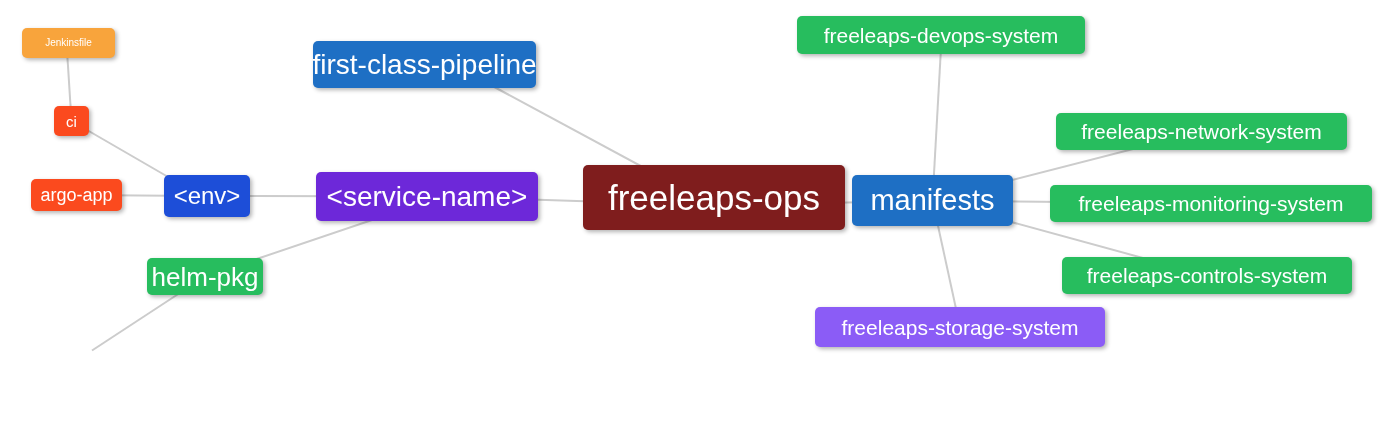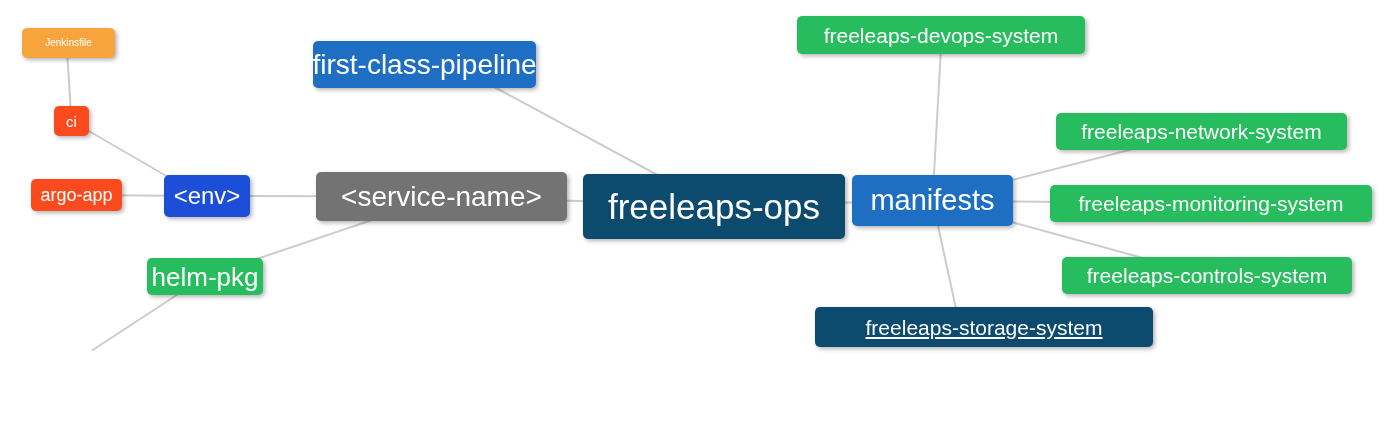--- a/index.html
+++ b/index.html
@@ -58,22 +58,22 @@
       <line x1="932.5" y1="200.5" x2="1211" y2="203.5" stroke="#cccccc" stroke-width="2"></line>
       <line x1="932.5" y1="200.5" x2="1207" y2="275.5" stroke="#cccccc" stroke-width="2"></line>
       <line x1="932.5" y1="200.5" x2="960" y2="327" stroke="#cccccc" stroke-width="2"></line>
     </svg>
 
 <div class="node" style="left: 22px; top: 28px; width: 93px; height: 30px; font-size: 10px; background: rgb(248, 164, 60);">Jenkinsfile</div>
     <div class="node" style="left: 54px; top: 106px; width: 35px; height: 30px; font-size: 15px; background: rgb(251, 74, 30);">ci</div>
     <div class="node" style="left: 31px; top: 179px; width: 91px; height: 32px; font-size: 18px; background: rgb(251, 74, 30);">argo-app</div>
     <div class="node" style="left: 158px; top: 175px; width: 86px; height: 42px; font-size: 24px; background: #1d4ed8; margin-left: 6px;">&lt;env&gt;</div>
     <div class="node" style="left: 313px; top: 41px; width: 223px; height: 47px; font-size: 28px; background: rgb(30, 111, 196);">first-class-pipeline</div>
-    <div class="node" style="left: 316px; top: 172px; width: 251px; height: 49px; font-size: 28px; background: #737373;">&lt;service-name&gt;</div>
-    <div class="node" style="left: 583px; top: 174px; width: 262px; height: 65px; font-size: 35px; background: #0c4a6e;">freeleaps-ops</div>
+    <div class="node" style="left: 316px; top: 172px; width: 222px; height: 49px; font-size: 28px; background: #6d28d9;">&lt;service-name&gt;</div>
+    <div class="node" style="left: 583px; top: 165px; width: 262px; height: 65px; font-size: 35px; background: #7f1d1d;">freeleaps-ops</div>
     <div class="node" style="left: 852px; top: 175px; width: 161px; height: 51px; font-size: 29px; background: rgb(30, 111, 196);">manifests</div>
     <div class="node" style="left: 147px; top: 258px; width: 116px; height: 37px; font-size: 26px; background: rgb(39, 189, 94);">helm-pkg</div>
     <div class="node" style="left: 797px; top: 16px; width: 288px; height: 38px; font-size: 21px; background: rgb(39, 189, 94);">freeleaps-devops-system</div>
     <div class="node" style="left: 1056px; top: 113px; width: 291px; height: 37px; font-size: 21px; background: rgb(39, 189, 94);">freeleaps-network-system</div>
     <div class="node" style="left: 1050px; top: 185px; width: 322px; height: 37px; font-size: 21px; background: rgb(39, 189, 94);">freeleaps-monitoring-system</div>
     <div class="node" style="left: 1062px; top: 257px; width: 290px; height: 37px; font-size: 21px; background: rgb(39, 189, 94);">freeleaps-controls-system</div>
-    <div class="node" style="left: 815px; top: 307px; width: 338px; height: 40px; font-size: 21px; background: #0c4a6e; text-decoration: underline;">freeleaps-storage-system</div>
+    <div class="node" style="left: 815px; top: 307px; width: 290px; height: 40px; font-size: 21px; background: #8b5cf6;">freeleaps-storage-system</div>
   </div>
 
 </body></html>

